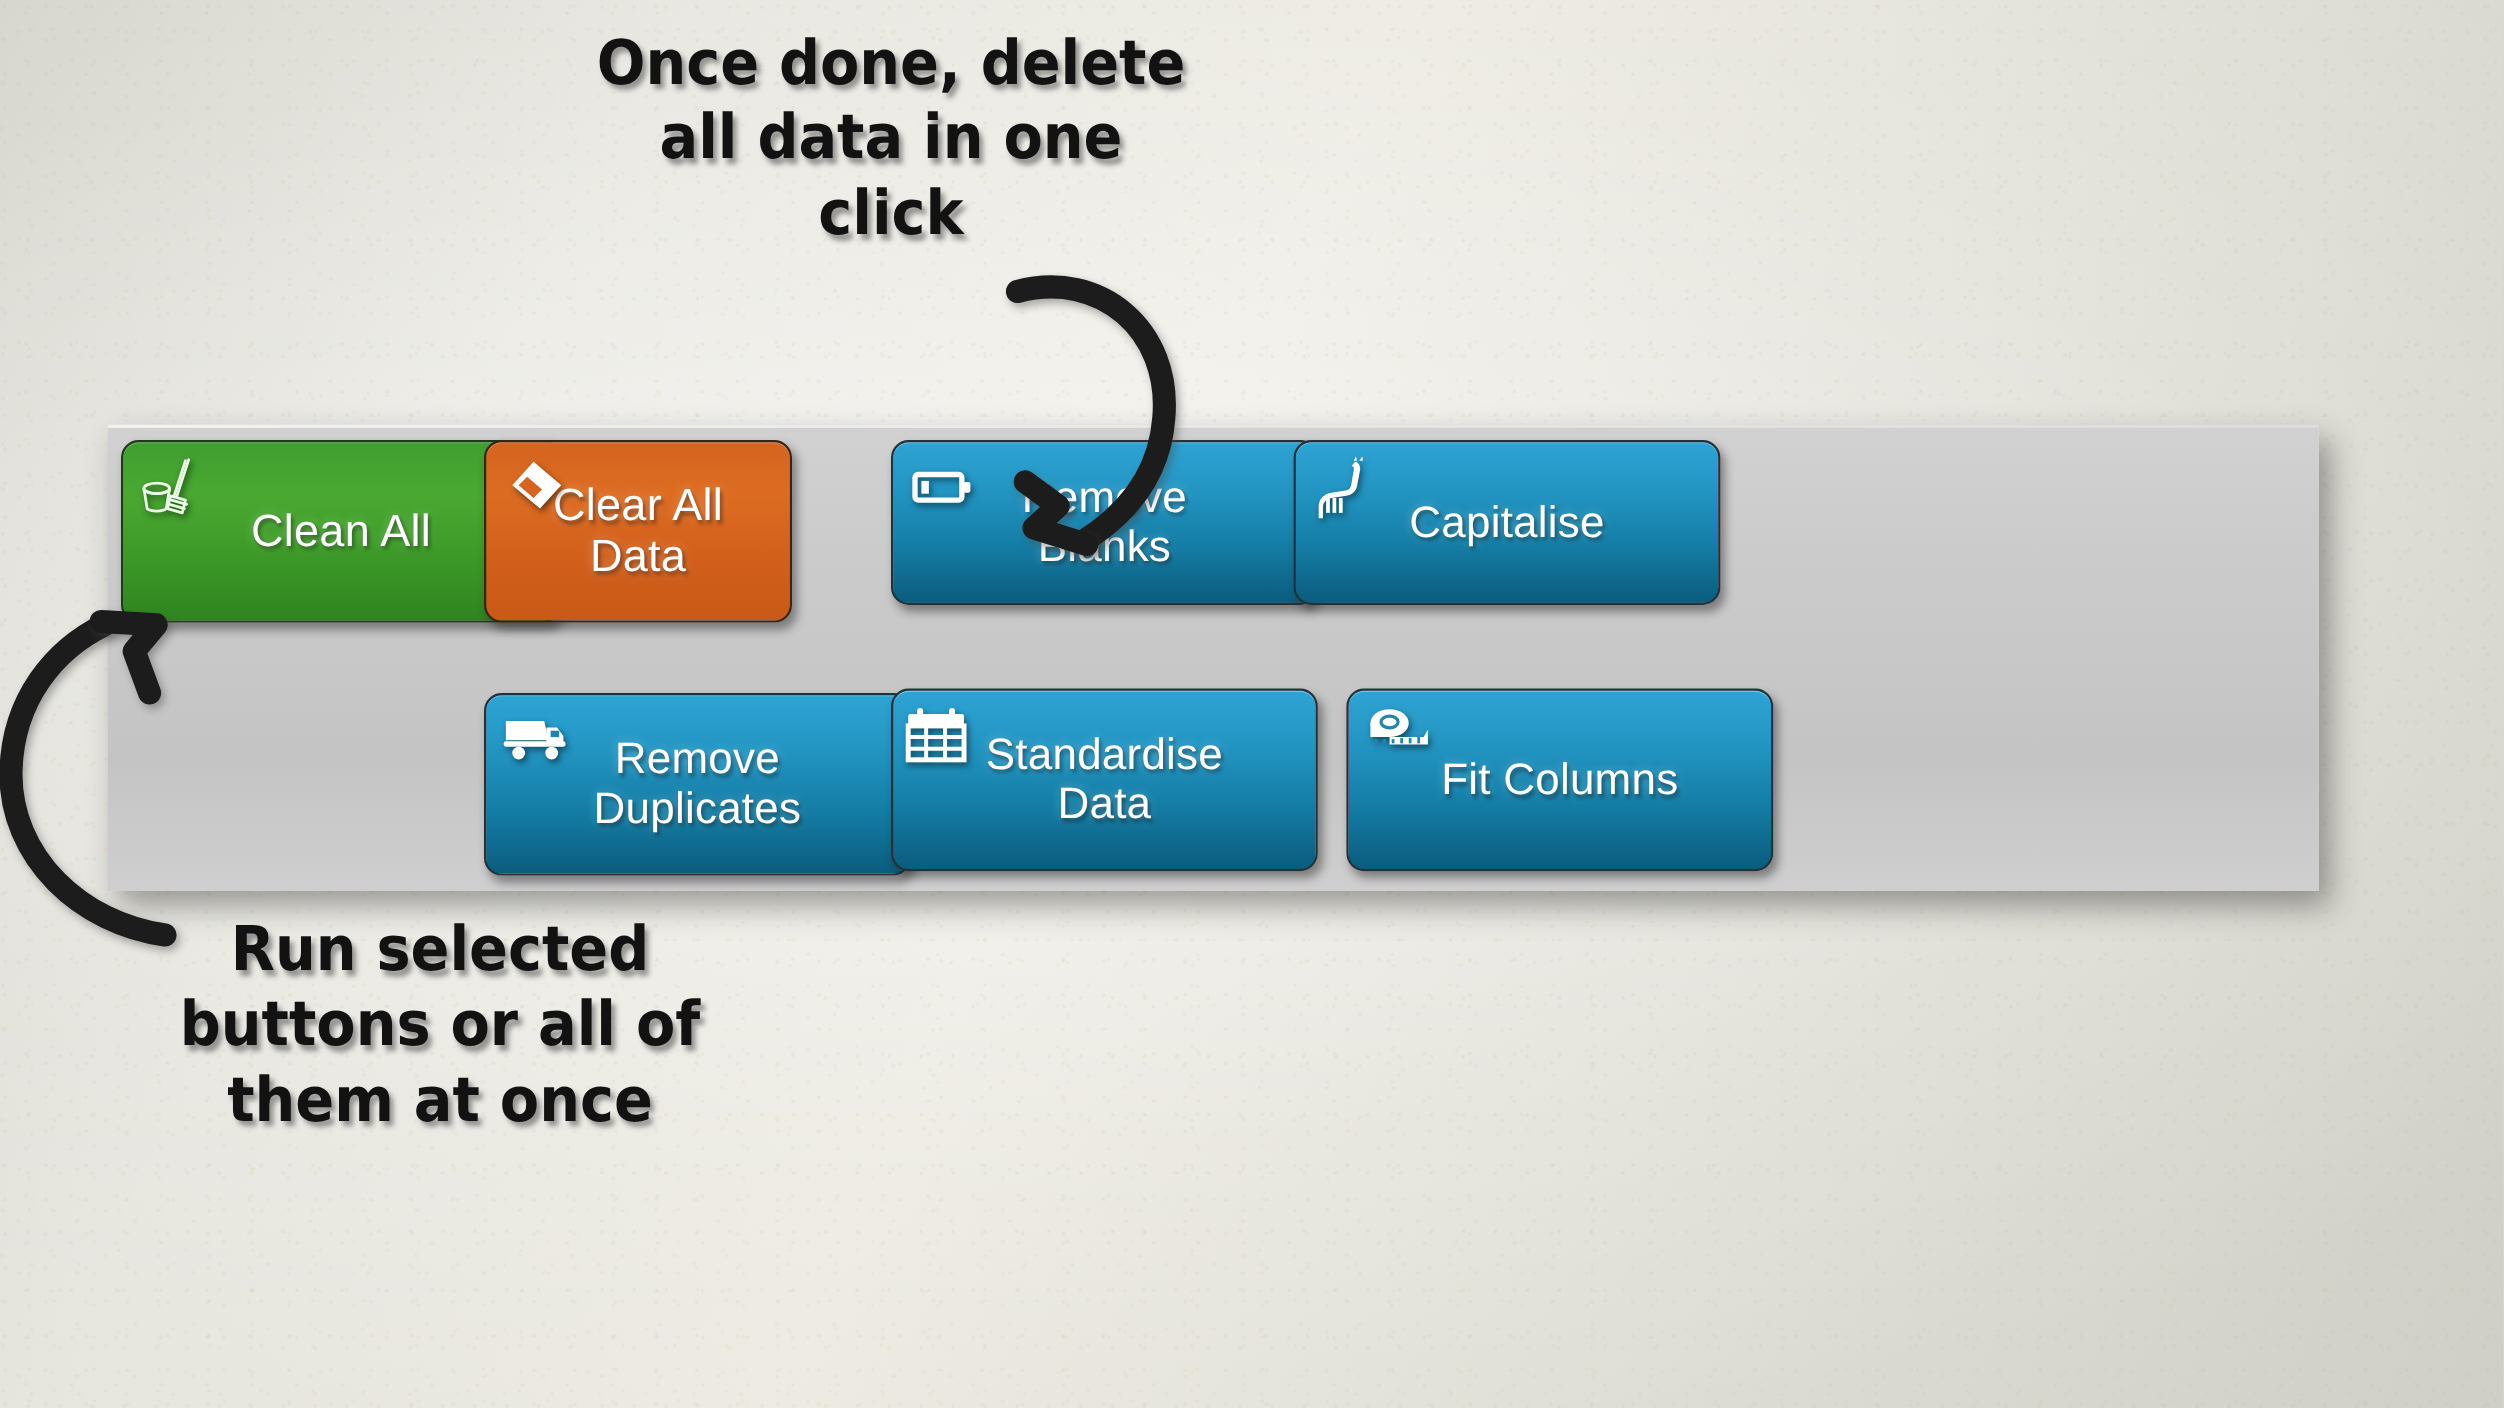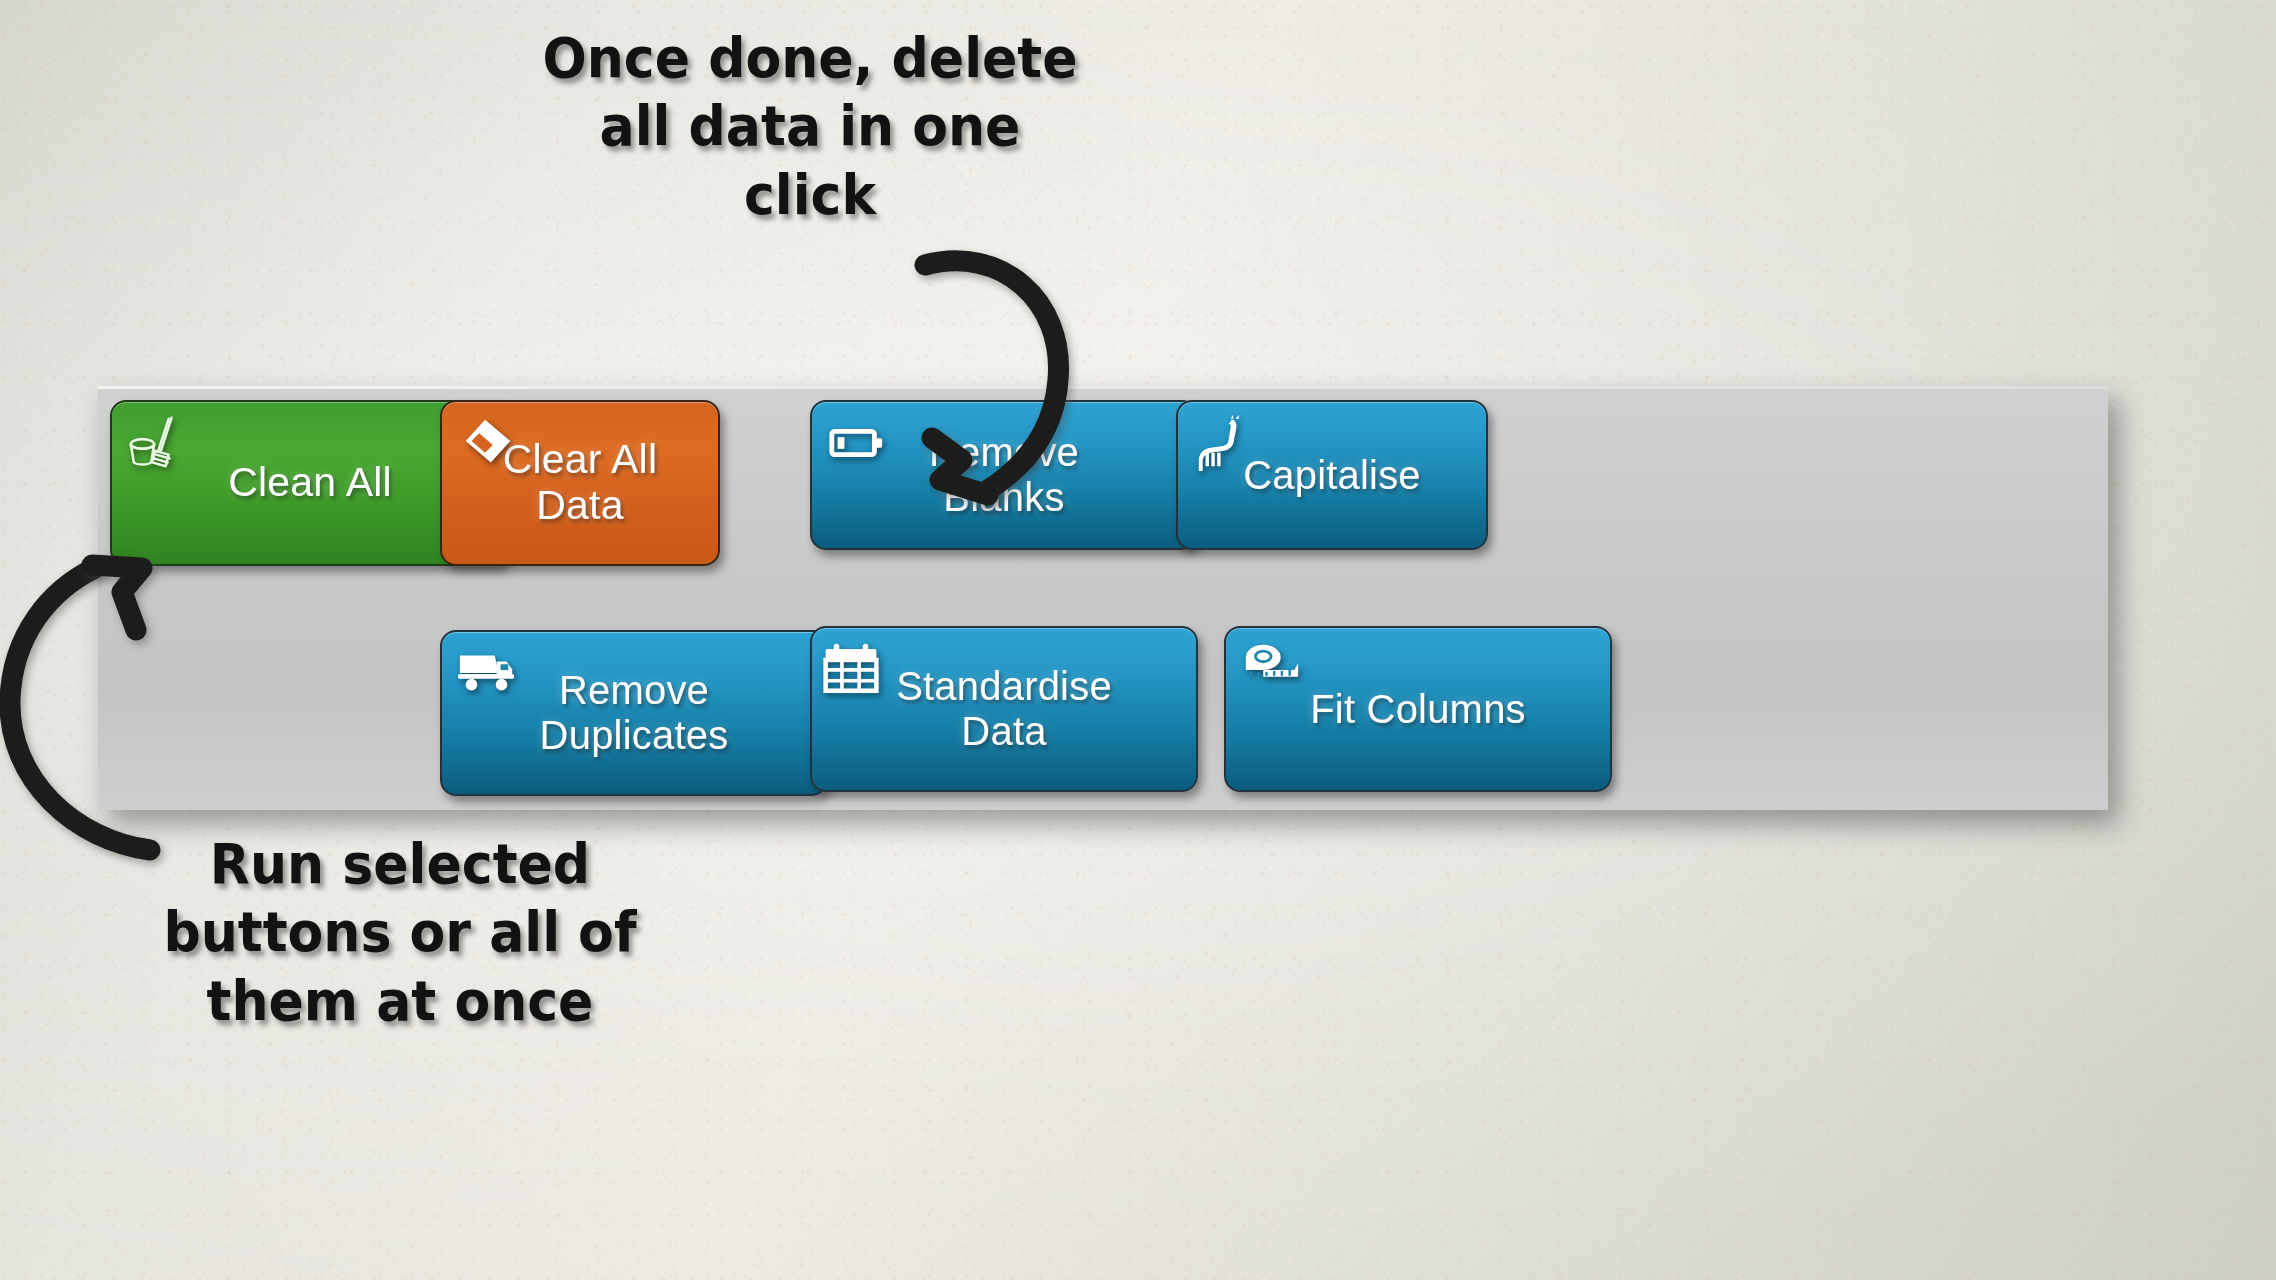--- a/index.html
+++ b/index.html
@@ -182,21 +182,21 @@
           <svg viewBox="0 0 64 64">
             <rect x="6" y="20" width="44" height="24" rx="3" fill="none" stroke="#ffffff" stroke-width="5"></rect>
             <rect x="12" y="26" width="7" height="12" fill="#ffffff"></rect>
             <rect x="51" y="27" width="7" height="10" rx="2" fill="#ffffff"></rect>
           </svg>
         </span>
         <span class="label">Remove
 Blanks</span>
       </div>
 
-      <div class="btn blue" style="left:1078px; top:14px; width:312px; height:150px;">
+      <div class="btn blue" style="left:1078px; top:14px; width:388px; height:150px;">
         <span class="ico">
           <svg viewBox="0 0 64 64">
             <g fill="#ffffff">
               <path d="M41 8 c3 0 5 3 5 7 l-3 16 c-1 5 -5 8 -10 9 l-14 2 c-5 1 -8 4 -8 9 l0 10 l-4 0 l0 -11 c0 -7 5 -12 12 -13 l13 -2 c3 -0.5 5 -2 5.5 -5 l2.5 -15 c0.3 -2 -1 -3 -2 -3 z"></path>
               <rect x="14" y="42" width="3.5" height="14"></rect>
               <rect x="20" y="42" width="3.5" height="14"></rect>
               <rect x="26" y="42" width="3.5" height="14"></rect>
               <path d="M40 7 l2 -4 l1 4 z"></path>
               <path d="M45 7 l3 -4 l0.5 4 z"></path>
             </g>

